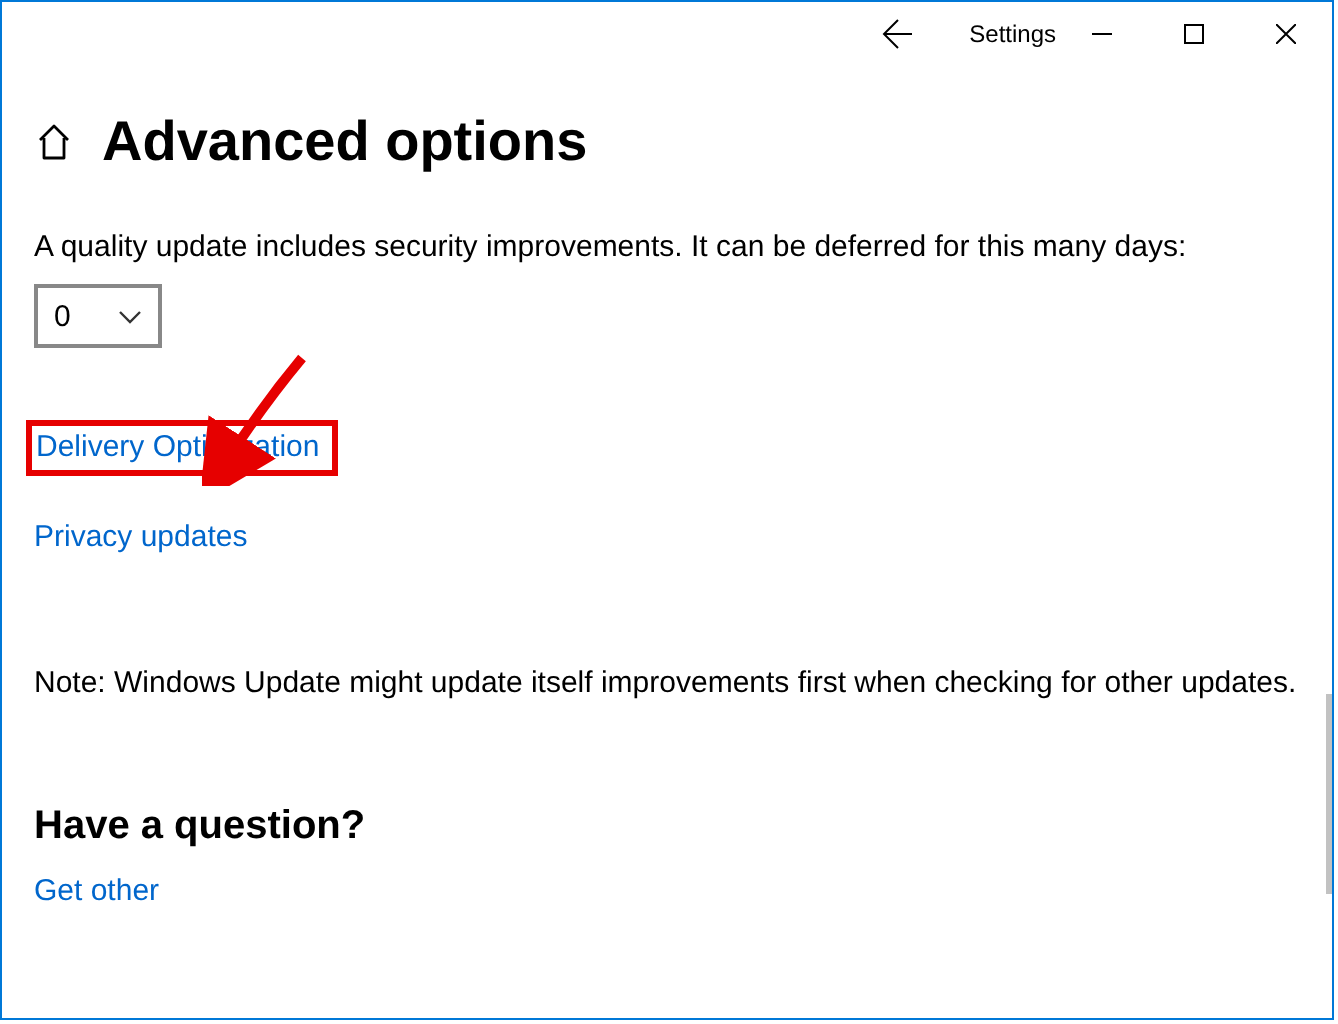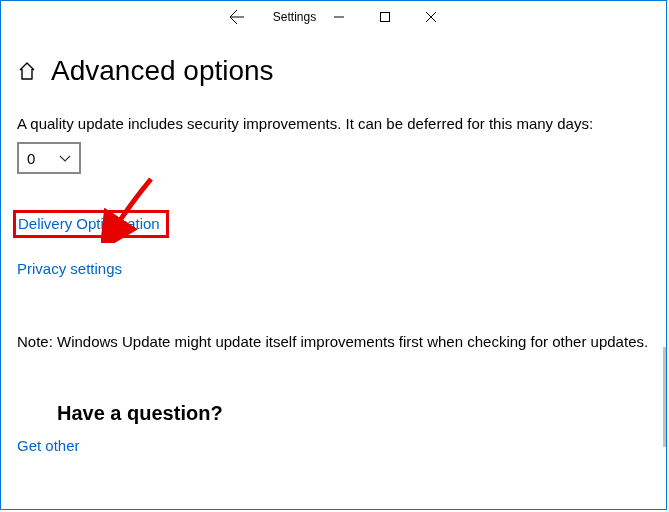--- a/index.html
+++ b/index.html
@@ -16,21 +16,21 @@
     width: 667px; height: 510px;
     border: 1px solid #0078d7;
     position: relative;
     background: #fff;
   }
   
   .titlebar {
     height: 32px;
     display: flex;
     align-items: center;
-    justify-content: center;
+    justify-content: flex-end;
     padding: 0 0 0 0;
   }
   .titlebar-left {
     display: flex;
     align-items: center;
   }
   .back-btn {
     width: 48px; height: 32px;
     display: flex; align-items: center; justify-content: center;
     cursor: default;
@@ -57,21 +57,21 @@
   }
   .heading-row {
     display: flex;
     align-items: center;
     gap: 14px;
     margin-bottom: 28px;
   }
   .home-icon svg { width: 20px; height: 20px; display:block; }
   .page-heading {
     font-size: 28px;
-    font-weight: 400;
+    font-weight: 700;
     letter-spacing: 0;
     color: #000;
   }
   .desc {
     font-size: 15px;
     margin-bottom: 10px;
   }
   .select-box {
     width: 64px; height: 32px;
     border: 2px solid #888;
@@ -102,21 +102,20 @@
     margin-bottom: 56px;
   }
   .note {
     font-size: 15px;
     margin-bottom: 52px;
   }
   .question-heading {
     font-size: 20px;
     font-weight: 600;
     margin-bottom: 12px;
-    margin-left: 40px;
   }
   
   .arrow-anno {
     position: absolute;
     left: 100px;
     top: 140px;
     pointer-events: none;
   }
   
   .scrollbar-thumb {
@@ -180,21 +179,21 @@
         <svg viewBox="0 0 12 12">
             <path d="M1 4 L6 9 L11 4" stroke="#333" stroke-width="1.2" fill="none"></path>
           </svg>
       </span>
     </div>
 
     <div class="link-box-highlight">
       <span class="link">Delivery Optimization</span>
     </div>
 
-    <span class="link privacy-link">Privacy settings</span>
+    <span class="link privacy-link">Privacy updates</span>
 
     <div class="note">Note: Windows Update might update itself improvements first when checking for other updates.</div>
 
     <div class="question-heading">Have a question?</div>
 
     <span class="link">Get other</span>
 
     
     <svg class="arrow-anno" width="60" height="70">
       <defs>

